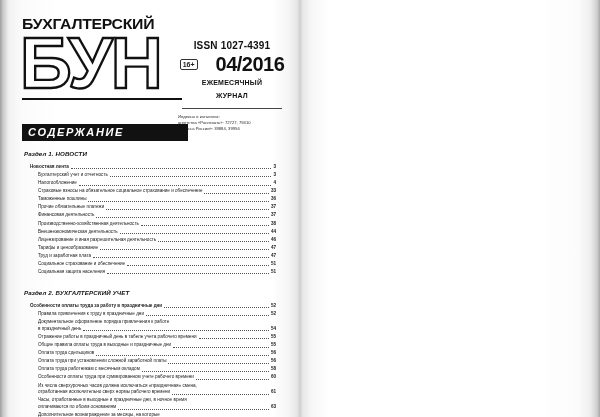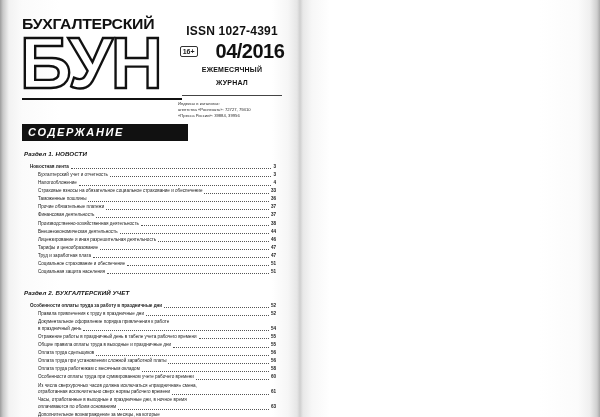--- a/index.html
+++ b/index.html
@@ -46,21 +46,21 @@
     text-shadow:none;
   }
   .mh-bottom{
     font-weight:bold;font-size:15px;letter-spacing:-0.2px;
     color:#111;line-height:1;white-space:nowrap;margin-top:2px;
   }
   .mh-rule{height:2px;background:#111;margin-top:3px;width:160px;}
 
   
   .issue{position:absolute;left:176px;top:24px;width:112px;text-align:center;}
-  .issn{font-size:12px;font-weight:bold;letter-spacing:.2px;color:#111;}
+  .issn{font-size:10px;font-weight:bold;letter-spacing:.2px;color:#111;margin-top:16px;}
   .issue-row{display:flex;align-items:center;justify-content:center;gap:18px;margin-top:3px;}
   .age-badge{
     border:1px solid #333;border-radius:2px;
     font-size:7px;font-weight:bold;color:#222;
     padding:1px 2px;line-height:1;
   }
   .issue-num{font-size:20px;font-weight:bold;color:#111;letter-spacing:-0.5px;line-height:1;}
   .issue-sub{font-size:7px;font-weight:bold;color:#111;line-height:1.35;margin-top:4px;letter-spacing:.2px;}
   .issue-rule{height:1px;background:#444;margin:7px 6px 5px;}
   .issue-note{font-size:4.2px;color:#2b2b2b;line-height:1.5;text-align:left;padding-left:2px;}

